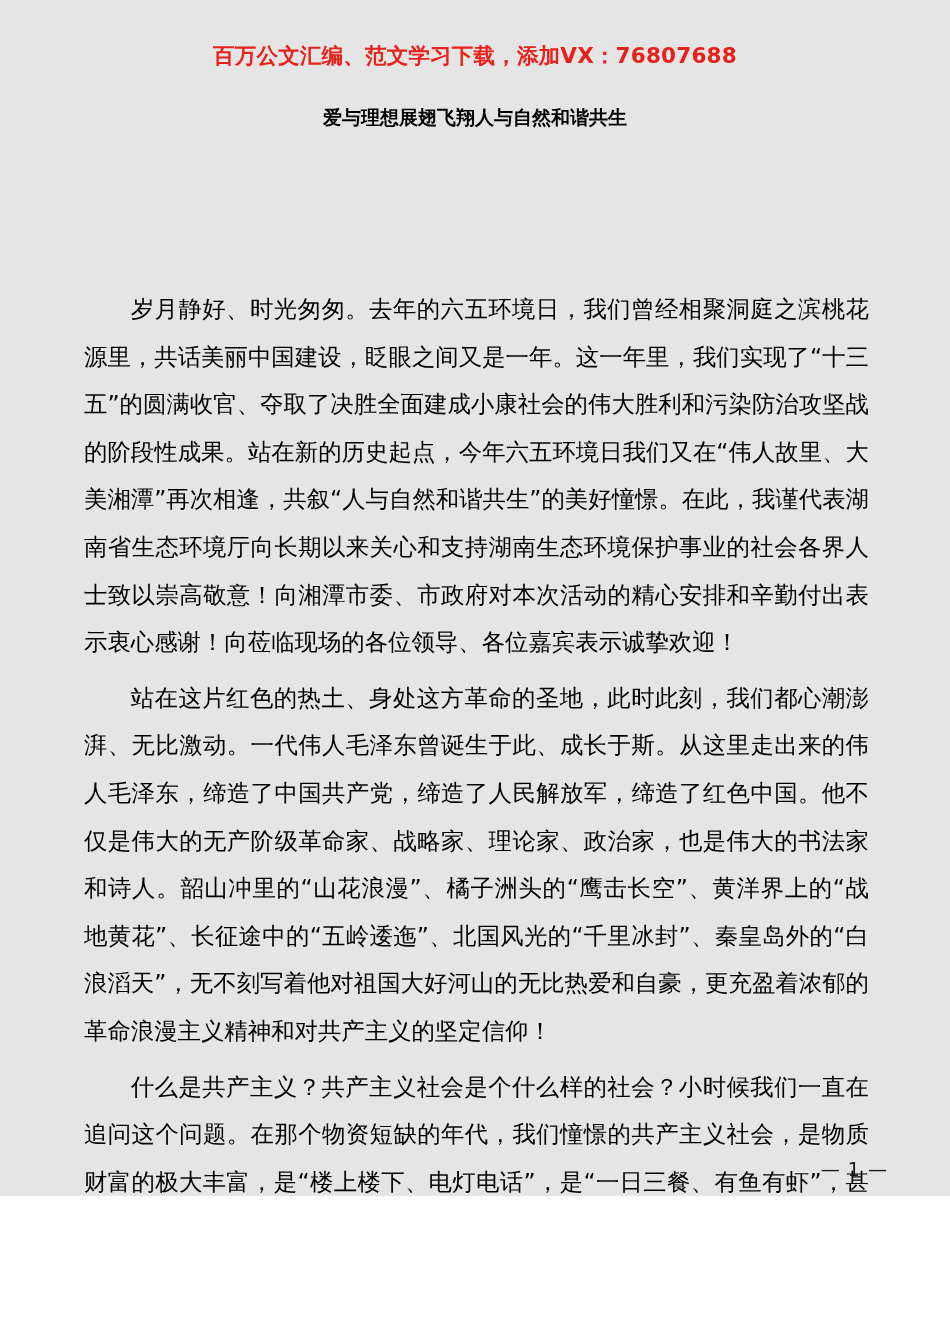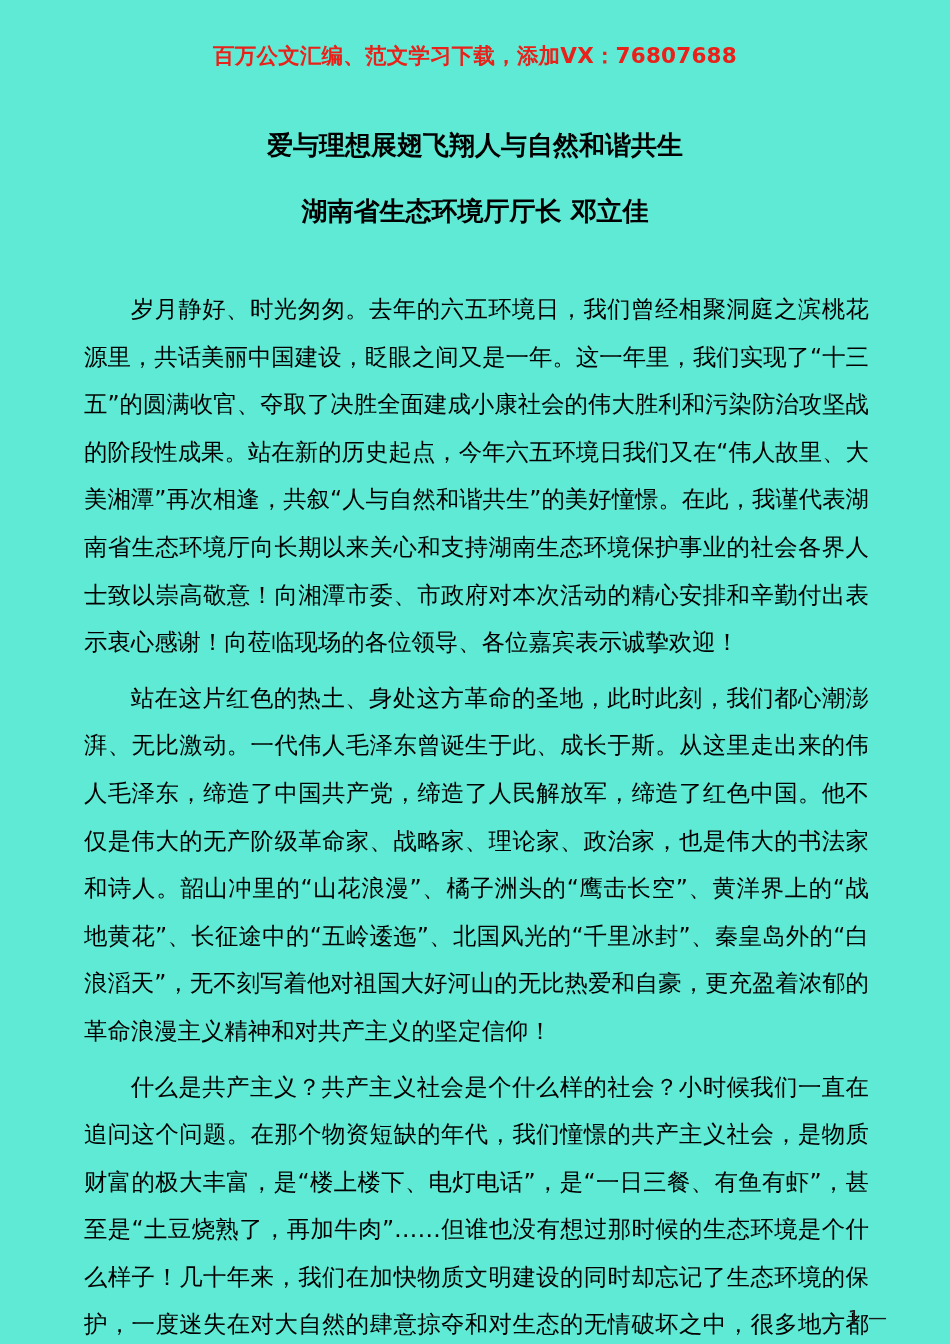--- a/index.html
+++ b/index.html
@@ -7,22 +7,22 @@
     padding: 0;
     background: #ffffff;
   }
   body {
     font-family: "DejaVu Sans", "Liberation Sans", sans-serif;
     color: #000000;
   }
   .page {
     position: relative;
     width: 950px;
-    height: 1344px;
-    background: #5eead4;
+    height: 1196px;
+    background: #e5e5e5;
     overflow: hidden;
     box-sizing: border-box;
   }
   .ad-banner {
     position: absolute;
     top: 41px;
     left: 0;
     width: 950px;
     text-align: center;
     color: #e8211a;
@@ -33,26 +33,25 @@
     white-space: nowrap;
   }
   .title-block {
     position: absolute;
     top: 98px;
     left: 0;
     width: 950px;
     text-align: center;
   }
   .title-line {
-    font-size: 26px;
+    font-size: 19px;
     font-weight: 700;
     line-height: 38px;
     color: #000000;
     white-space: nowrap;
-    margin-top: 28px;
   }
   .body-area {
     position: absolute;
     top: 278px;
     left: 76px;
     width: 801px;
   }
   .para {
     font-size: 23.4px;
     line-height: 47.6px;
@@ -80,21 +79,20 @@
 </style>
 </head>
 <body>
 
 <div class="page">
 
   <div class="ad-banner">百万公文汇编、范文学习下载，添加VX：76807688</div>
 
   <div class="title-block">
     <div class="title-line">爱与理想展翅飞翔人与自然和谐共生</div>
-    <div class="title-line">湖南省生态环境厅厅长 邓立佳</div>
   </div>
 
   <div class="body-area">
     <p class="para">岁月静好、时光匆匆。去年的六五环境日，我们曾经相聚洞庭之滨桃花源里，共话美丽中国建设，眨眼之间又是一年。这一年里，我们实现了“十三五”的圆满收官、夺取了决胜全面建成小康社会的伟大胜利和污染防治攻坚战的阶段性成果。站在新的历史起点，今年六五环境日我们又在“伟人故里、大美湘潭”再次相逢，共叙“人与自然和谐共生”的美好憧憬。在此，我谨代表湖南省生态环境厅向长期以来关心和支持湖南生态环境保护事业的社会各界人士致以崇高敬意！向湘潭市委、市政府对本次活动的精心安排和辛勤付出表示衷心感谢！向莅临现场的各位领导、各位嘉宾表示诚挚欢迎！</p>
     <p class="para">站在这片红色的热土、身处这方革命的圣地，此时此刻，我们都心潮澎湃、无比激动。一代伟人毛泽东曾诞生于此、成长于斯。从这里走出来的伟人毛泽东，缔造了中国共产党，缔造了人民解放军，缔造了红色中国。他不仅是伟大的无产阶级革命家、战略家、理论家、政治家，也是伟大的书法家和诗人。韶山冲里的“山花浪漫”、橘子洲头的“鹰击长空”、黄洋界上的“战地黄花”、长征途中的“五岭逶迤”、北国风光的“千里冰封”、秦皇岛外的“白浪滔天”，无不刻写着他对祖国大好河山的无比热爱和自豪，更充盈着浓郁的革命浪漫主义精神和对共产主义的坚定信仰！</p>
     <p class="para">什么是共产主义？共产主义社会是个什么样的社会？小时候我们一直在追问这个问题。在那个物资短缺的年代，我们憧憬的共产主义社会，是物质财富的极大丰富，是“楼上楼下、电灯电话”，是“一日三餐、有鱼有虾”，甚至是“土豆烧熟了，再加牛肉”……但谁也没有想过那时候的生态环境是个什么样子！几十年来，我们在加快物质文明建设的同时却忘记了生态环境的保护，一度迷失在对大自然的肆意掠夺和对生态的无情破坏之中，很多地方都在重复西方国家“先污染后治理”的老路。直到党的十八大以后，才有习近平总书记创立的“生态文明思想”。根据总书记的指引，作为一名生态环保工作者，我一直在思考一个问题：如果一代又一代革命烈士矢志不渝、舍身忘死、前赴后继追求到的共产主义社会，虽然物质丰富、遍地黄金，但换来的是山河破碎、</p>
   </div>
 
   <div class="footer">— 1 —</div>
 

